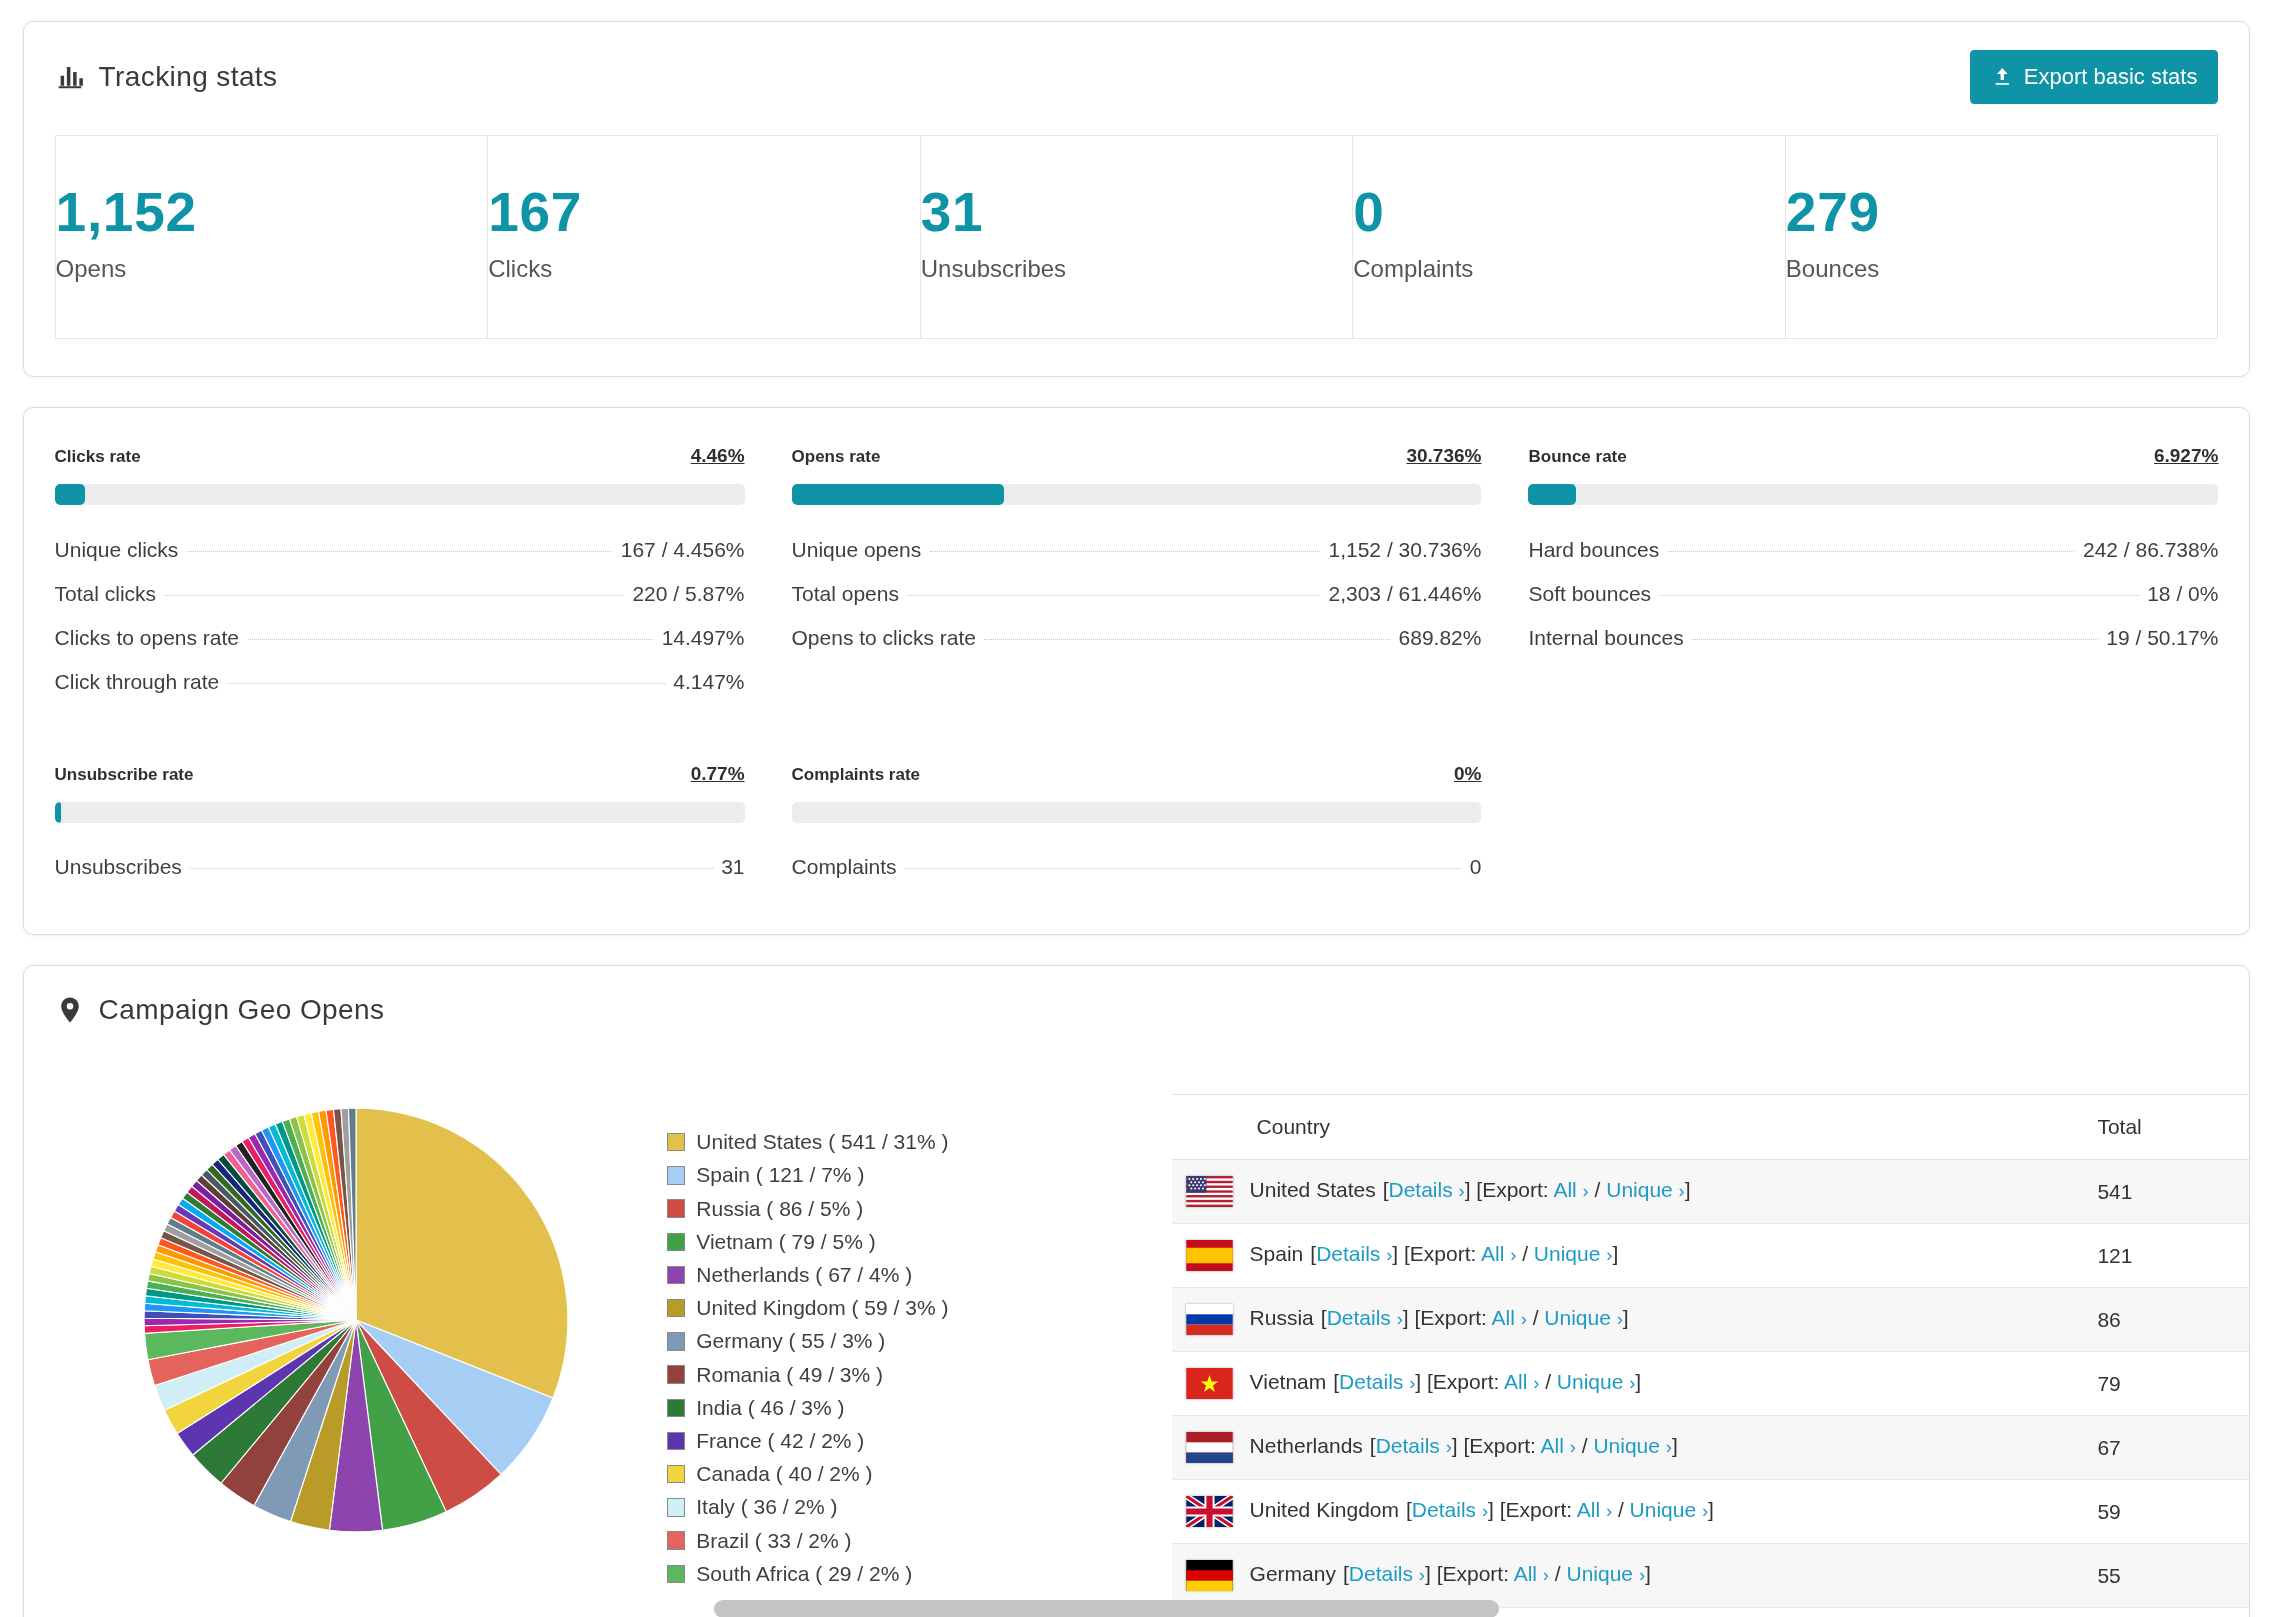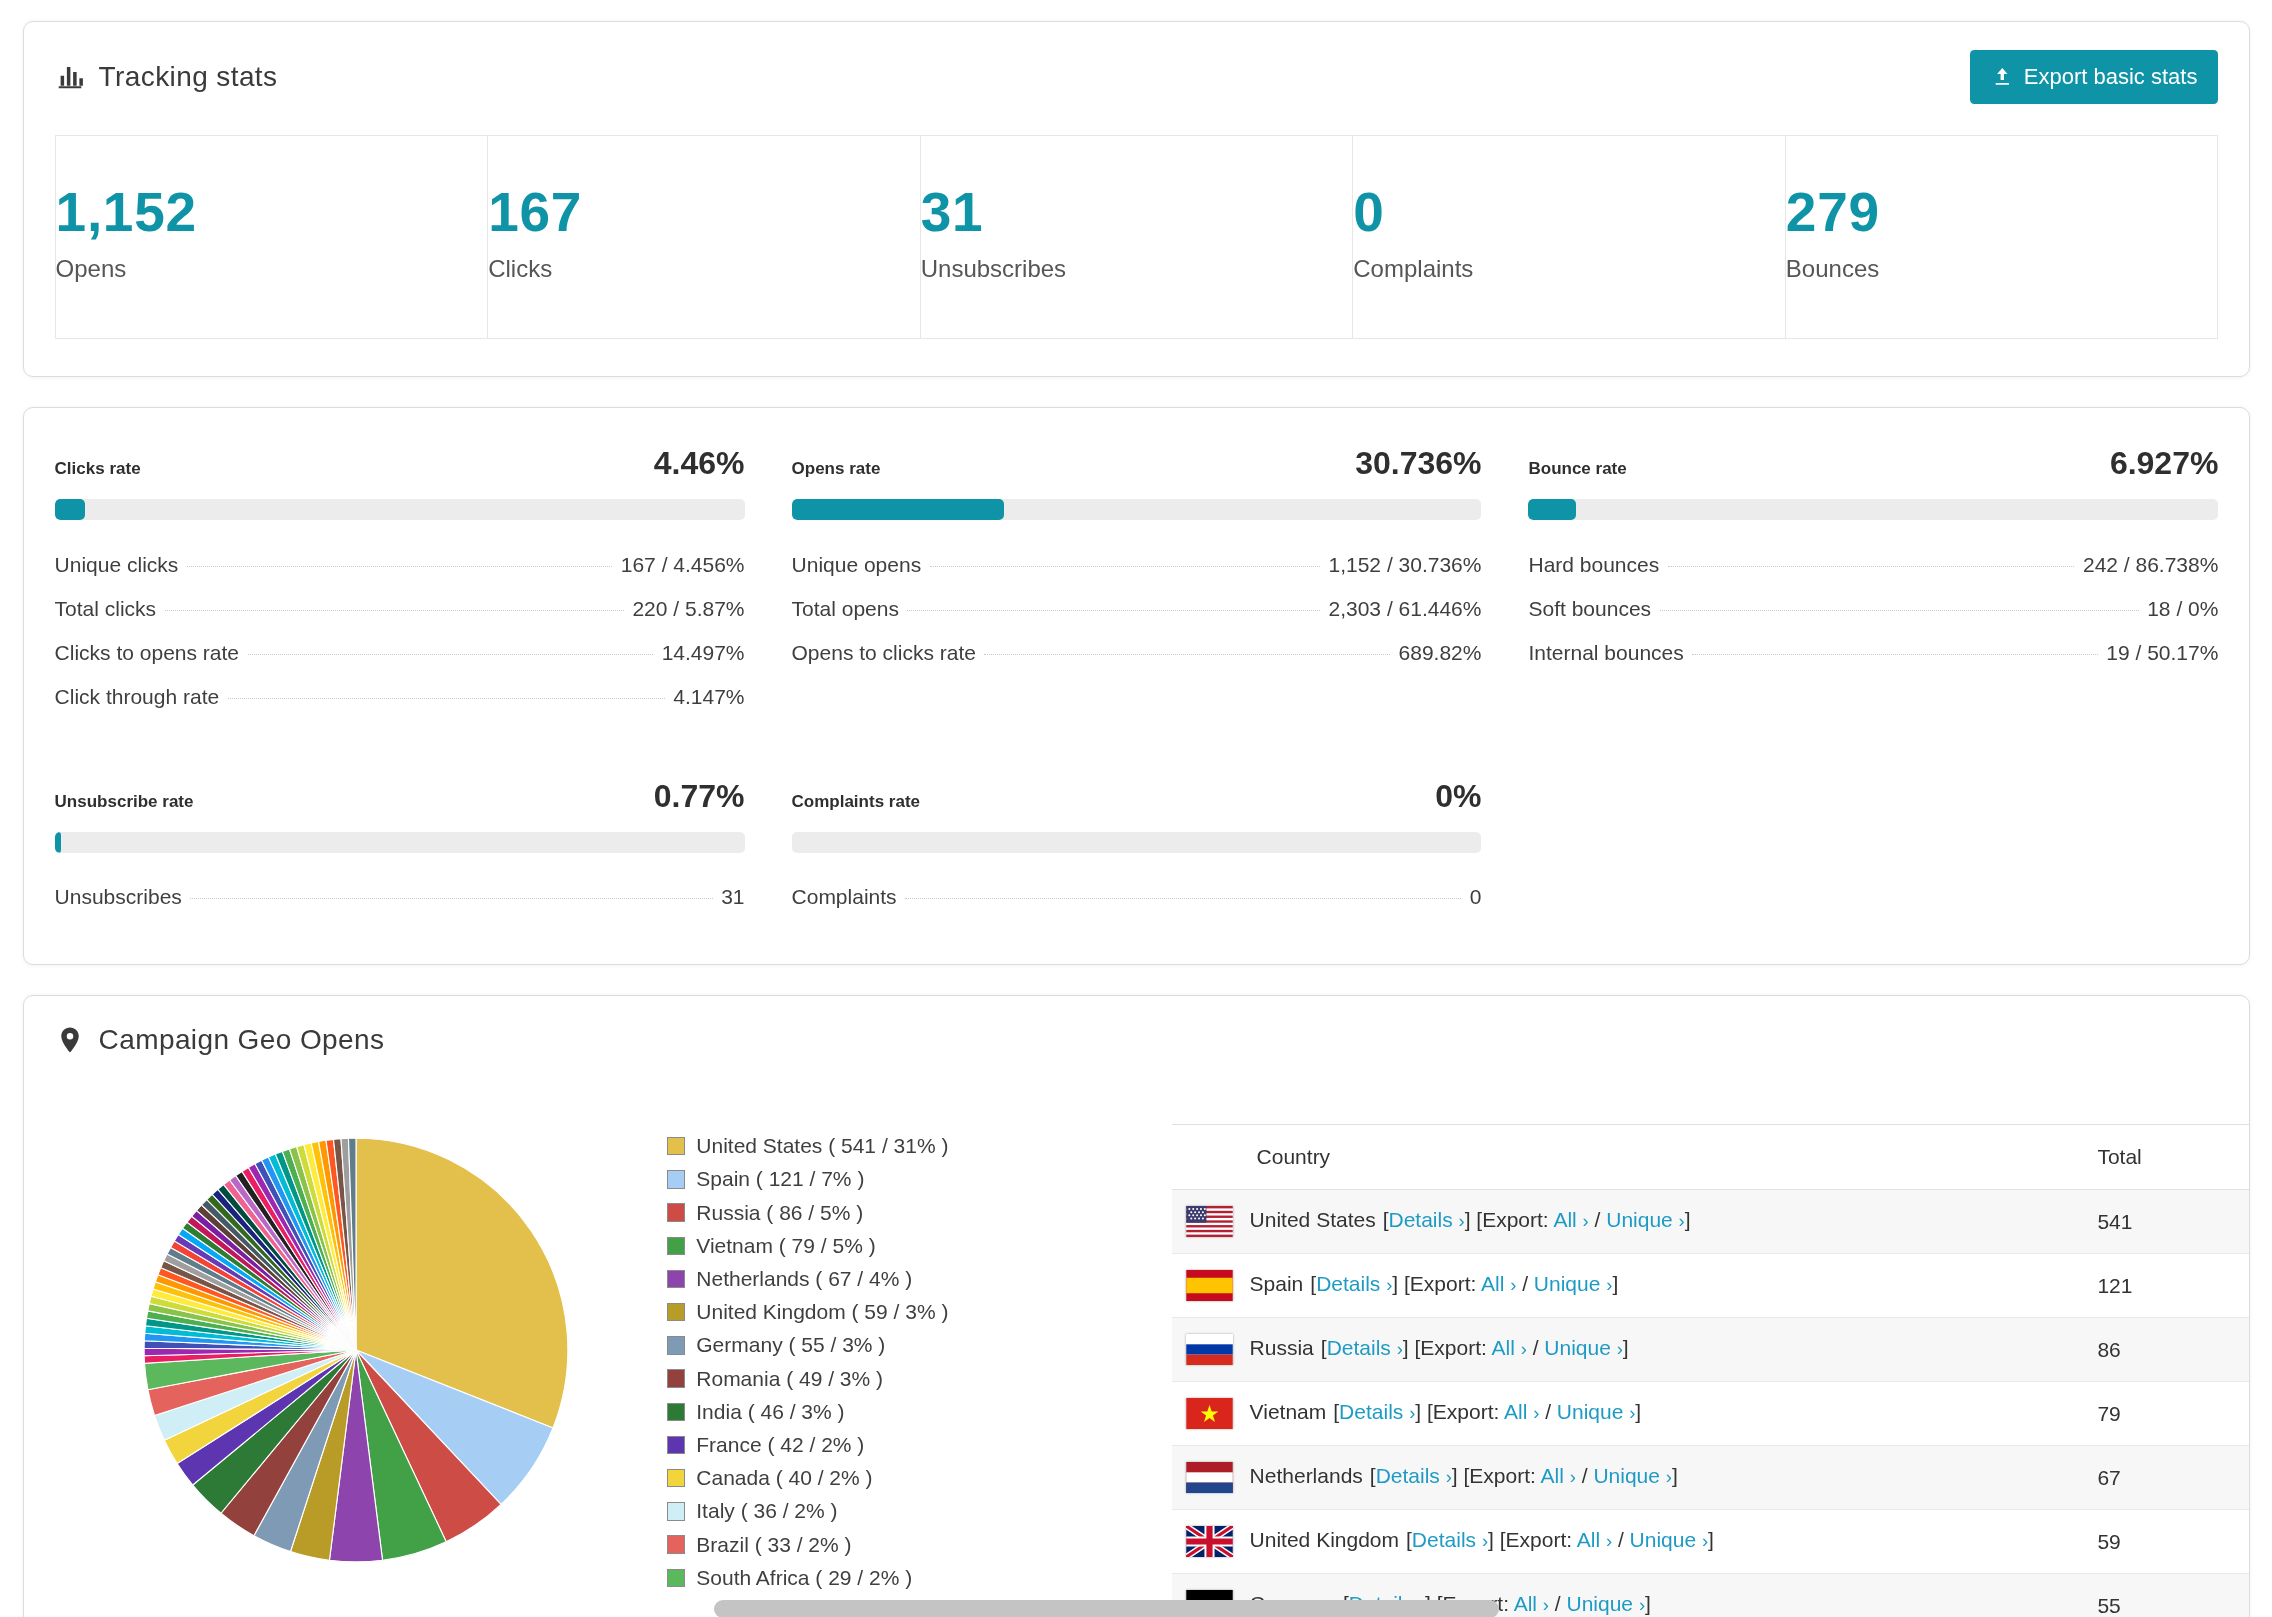--- a/index.html
+++ b/index.html
@@ -47,34 +47,34 @@
   .stat-cell { flex: 1; text-align: left; padding: 44px 0 55px; border-left: 0.7px solid #e7e7e7; }
   .stat-cell:first-child { border-left: none; }
   .stat-value { font-size: 55px; font-weight: 700; color: #0f93a6; letter-spacing: 0.7px; }
   .stat-label { font-size: 24px; color: #565656; margin-top: 11.3px; }
 
   
   .rates-card { padding: 37px 31px 45px; }
   .rates-grid { display: grid; grid-template-columns: 1fr 1fr 1fr; column-gap: 47px; row-gap: 59px; }
   .rate-head { display: flex; justify-content: space-between; align-items: baseline; margin-bottom: 17px; }
   .rate-title { font-size: 17px; font-weight: 700; color: #2f2f2f; }
-  .rate-pct { font-size: 32px; font-weight: 700; color: #2f2f2f; }
+  .rate-pct { font-size: 19px; font-weight: 700; color: #2f2f2f; text-decoration: underline; }
   .bar-track { height: 21px; background: #ececec; border-radius: 5px; overflow: hidden; }
   .bar-fill { height: 100%; background: #0f93a6; border-radius: 5px; }
   .detail-rows { margin-top: 22.6px; }
   .detail-row { display: flex; align-items: baseline; font-size: 21px; color: #3f3f3f; padding: 10px 0; }
   .leader { flex: 1; border-bottom: 1.4px dotted #c9c9c9; margin: 0 8.5px; transform: translateY(-5px); }
 
   
   .geo-card { height: 1002px; margin-bottom: 0; }
   .geo-content { display: flex; align-items: flex-start; padding: 0 0 0 106px; }
   .pie-wrap { flex: 0 0 452px; margin-top: 40px; }
   .pie-wrap svg { width: 452px; height: 452px; display: block; }
 
-  .legend { list-style: none; flex: 0 0 339px; margin: 50px 0 0 85px; }
+  .legend { list-style: none; flex: 0 0 339px; margin: 76px 0 0 85px; }
   .legend li { display: flex; align-items: center; gap: 11.3px; font-size: 21px; color: #3f3f3f; margin-bottom: 9.2px; cursor: pointer; }
   .swatch { width: 18.4px; height: 18.4px; flex: 0 0 auto; border: 0.7px solid #8a8a8a; }
 
   .geo-table-wrap { flex: 1; margin: 40px 0 0 166px; }
   table { width: 100%; border-collapse: collapse; }
   thead tr { border-top: 0.7px solid #e0e0e0; border-bottom: 0.7px solid #e0e0e0; }
   th { text-align: left; font-size: 21px; font-weight: 400; color: #333; padding: 20px 14px; }
   th.col-country { padding-left: 85px; }
   th.col-total { width: 169px; padding-left: 17px; }
   tbody tr { border-bottom: 0.7px solid #e9e9e9; }

